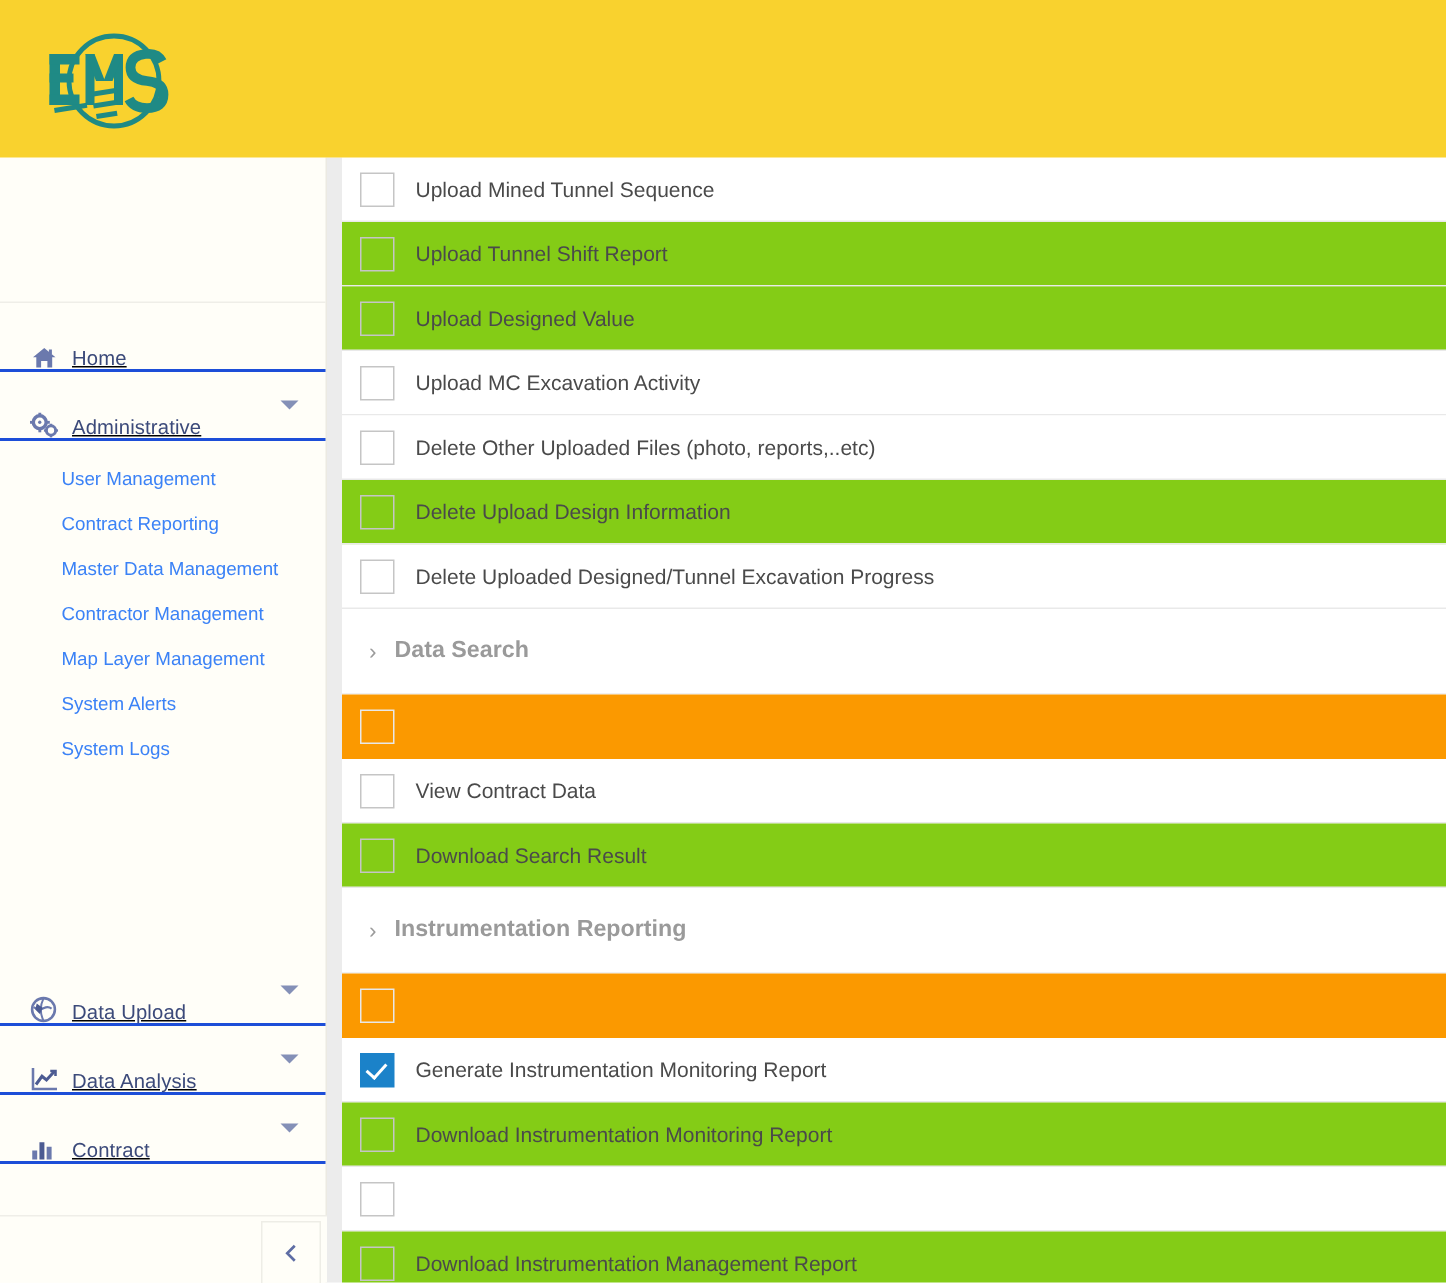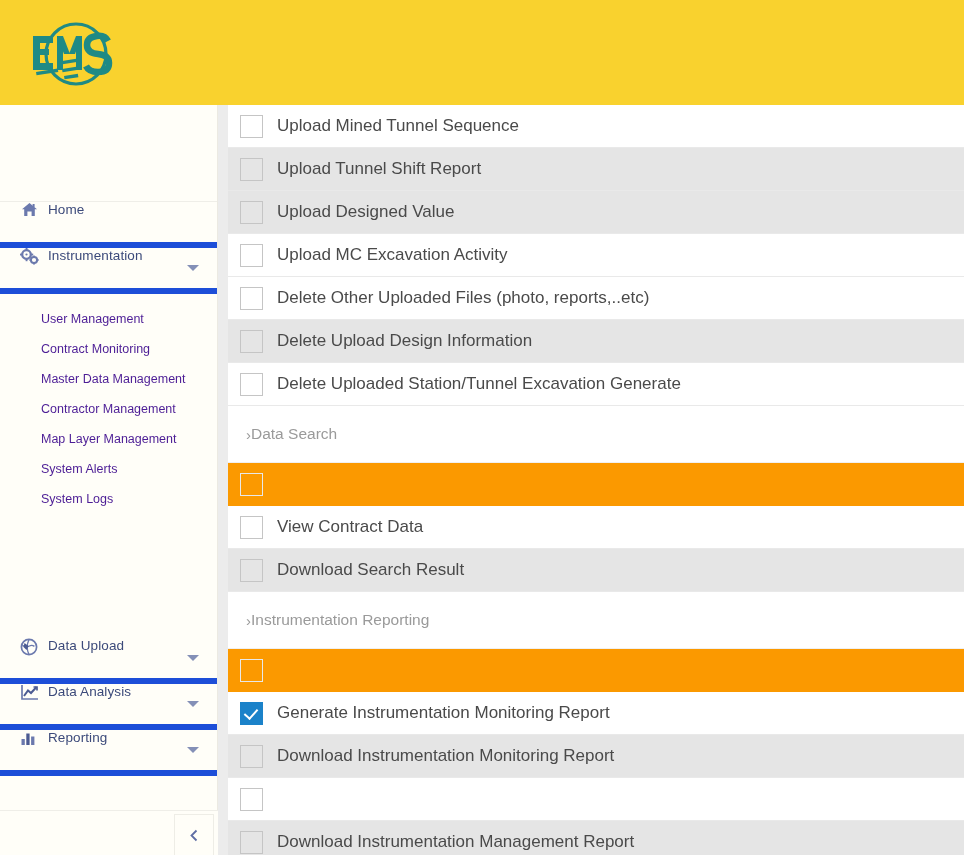--- a/index.html
+++ b/index.html
@@ -28,23 +28,24 @@
     width: 218px; height: 750px;
     background: #fffef8;
     border-right: 1px solid #eceae2;
     z-index: 3;
   }
   .nav-top-pad { height: 97px; border-bottom: 1px solid #efeee8; }
 
   .nav-group {
     position: relative;
     height: 46px;
-    display: flex; align-items: flex-start;
-    border-bottom: 6px solid #1d4ed8;
+    display: flex; align-items: flex-end;
+    border-bottom: 2px solid #1d4ed8;
     cursor: pointer;
+    text-decoration: underline;
   }
   .nav-group .nav-ico {
     width: 38px; margin-left: 10px;
     display: flex; align-items: center; justify-content: center;
     flex: 0 0 auto;
   }
   .nav-group .nav-label {
     font-size: 13.5px;
     color: #3c4a7a;
     letter-spacing: .1px;
@@ -62,21 +63,21 @@
 
   .nav-sub {
     padding-top: 10px;
     padding-bottom: 6px;
   }
   .nav-sub-item {
     height: 30px;
     display: flex; align-items: center;
     padding-left: 41px;
     font-size: 12.5px;
-    color: #4c1d95;
+    color: #3b82f6;
     white-space: nowrap;
     cursor: pointer;
   }
   .nav-sub-item.indent2 { }
 
   #sidebar-spacer { height: 118px; }
 
   #collapse-wrap {
     position: absolute; left: 0; bottom: 0;
     width: 218px; height: 45px;
@@ -110,21 +111,21 @@
     z-index: 1;
   }
 
   .row {
     position: relative;
     height: 43px;
     display: flex; align-items: center;
     border-bottom: 1px solid #e9e9e9;
     background: #ffffff;
   }
-  .row.alt { background: #e5e5e5; }
+  .row.alt { background: #84cc16; }
   .row.orange {
     background: #fb9900;
     border-bottom: 1px solid #fb9900;
   }
 
   .cb {
     width: 23px; height: 23px;
     margin-left: 12px;
     flex: 0 0 auto;
     border: 1px solid #c5c5c5;
@@ -142,43 +143,44 @@
     position: absolute;
     left: 7px; top: 4px;
     width: 6px; height: 11px;
     border: solid #ffffff;
     border-width: 0 2.4px 2.4px 0;
     transform: rotate(42deg);
   }
 
   .row-label {
     margin-left: 14px;
-    font-size: 17px;
+    font-size: 14px;
     color: #4a4a4a;
     white-space: nowrap;
   }
 
   .section {
     height: 57px;
     display: flex; align-items: center;
     background: #ffffff;
     border-bottom: 1px solid #f0f0f0;
   }
   .section .chev {
     margin-left: 18px;
     font-size: 15px;
     color: #9b9b9b;
     line-height: 1;
     flex: 0 0 auto;
   }
   .section .sec-label {
-    margin-left: 0;
+    margin-left: 12px;
     font-size: 15.5px;
     color: #9a9a9a;
     white-space: nowrap;
+    font-weight: bold;
   }
 </style>
 </head>
 <body>
 
 <div id="header">
   <div id="logo">
     <svg viewBox="0 0 96 80" width="96" height="80" aria-hidden="true">
       <circle cx="52" cy="40" r="30" fill="none" stroke="#1f8a85" stroke-width="3.2"></circle>
 
@@ -231,27 +233,27 @@
         </g>
         <circle cx="14" cy="12" r="3.1" fill="none" stroke="#6b79ad" stroke-width="2"></circle>
         <g fill="#6b79ad">
           <rect x="13.2" y="7.5" width="1.6" height="1.8"></rect>
             <rect x="13.2" y="14.8" width="1.6" height="1.8"></rect>
           <rect x="9.3" y="11.2" width="1.8" height="1.6"></rect>
             <rect x="16.9" y="11.2" width="1.8" height="1.6"></rect>
         </g>
       </svg>
     </span>
-    <span class="nav-label">Instrumentation</span>
+    <span class="nav-label">Administrative</span>
     <span class="caret"></span>
   </div>
 
   <div class="nav-sub">
     <div class="nav-sub-item">User Management</div>
-    <div class="nav-sub-item">Contract Monitoring</div>
+    <div class="nav-sub-item">Contract Reporting</div>
     <div class="nav-sub-item">Master Data Management</div>
     <div class="nav-sub-item">Contractor Management</div>
     <div class="nav-sub-item">Map Layer Management</div>
     <div class="nav-sub-item">System Alerts</div>
     <div class="nav-sub-item indent2">System Logs</div>
   </div>
 
   <div id="sidebar-spacer"></div>
 
   <div class="nav-group">
@@ -280,21 +282,21 @@
   </div>
 
   <div class="nav-group">
     <span class="nav-ico">
       <svg width="18" height="16" viewBox="0 0 18 16">
         <rect x="1.5" y="9" width="3.3" height="6" fill="#6b79ad"></rect>
         <rect x="6.3" y="3.5" width="3.3" height="11.5" fill="#4c5b92"></rect>
         <rect x="11.1" y="6.5" width="3.3" height="8.5" fill="#6b79ad"></rect>
       </svg>
     </span>
-    <span class="nav-label">Reporting</span>
+    <span class="nav-label">Contract</span>
     <span class="caret"></span>
   </div>
 
   <div id="collapse-wrap">
     <div id="collapse-btn">
       <svg width="11" height="13" viewBox="0 0 11 13">
         <path d="M7.5 1.5 L2.5 6.5 L7.5 11.5" fill="none" stroke="#5e6da4" stroke-width="1.8"></path>
       </svg>
     </div>
   </div>
@@ -320,21 +322,21 @@
     <div class="row">
       <div class="cb"></div>
       <span class="row-label">Delete Other Uploaded Files (photo, reports,..etc)</span>
     </div>
     <div class="row alt">
       <div class="cb"></div>
       <span class="row-label">Delete Upload Design Information</span>
     </div>
     <div class="row">
       <div class="cb"></div>
-      <span class="row-label">Delete Uploaded Station/Tunnel Excavation Generate</span>
+      <span class="row-label">Delete Uploaded Designed/Tunnel Excavation Progress</span>
     </div>
     <div class="section">
       <span class="chev">›</span>
       <span class="sec-label">Data Search</span>
     </div>
     <div class="row orange">
       <div class="cb"></div>
       <span class="row-label"></span>
     </div>
     <div class="row">

